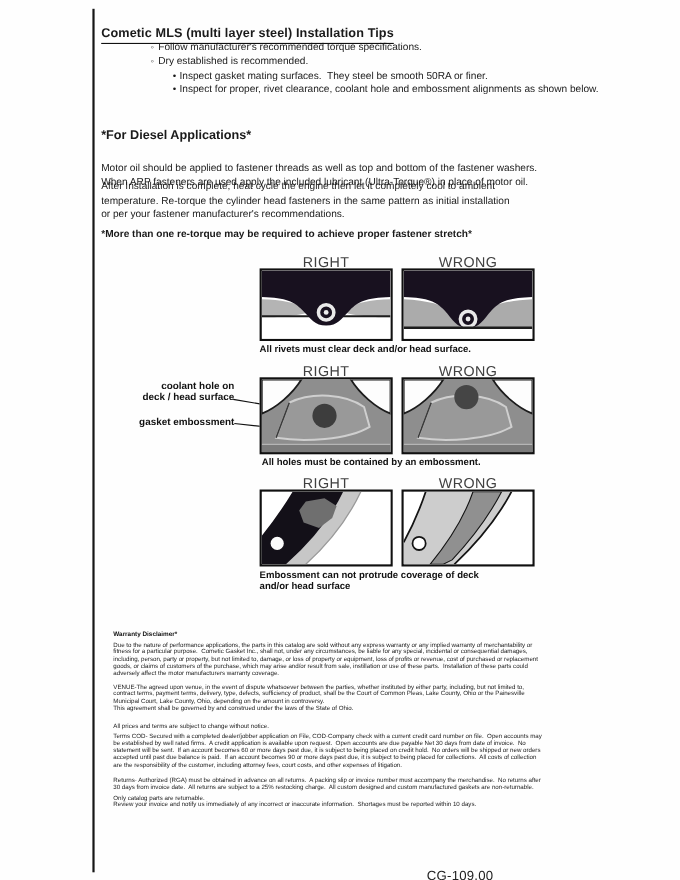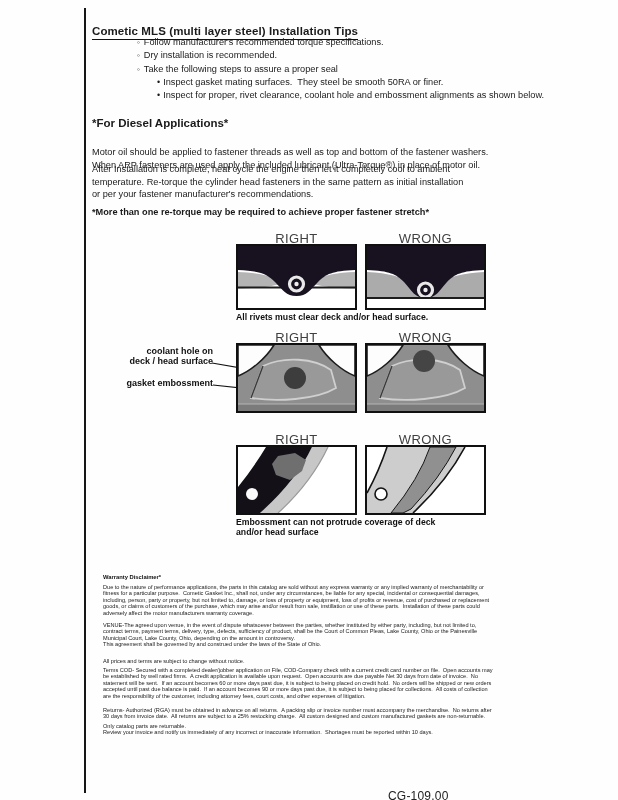--- a/index.html
+++ b/index.html
@@ -40,22 +40,21 @@
 <body>
 
 <div class="page">
 
   <div class="left-rule"></div>
 
   <div class="title">Cometic MLS (multi layer steel) Installation Tips</div>
 
   <div class="bullets">
     <div class="bullet"><span class="mk">◦</span><span class="pre">Follow manufacturer's recommended torque specifications.</span></div>
-    <div class="bullet"><span class="mk">◦</span><span class="pre">Dry installation is recommended.</span></div>
-    <div class="bullet"><span class="mk">◦</span><span class="pre">Take the following steps to assure a proper seal</span></div>
+    <div class="bullet"><span class="mk">◦</span><span class="pre">Dry established is recommended.</span></div>
     <div class="bullet sub"><span class="mk">•</span><span class="pre">Inspect gasket mating surfaces.  They steel be smooth 50RA or finer.</span></div>
     <div class="bullet sub"><span class="mk">•</span><span class="pre">Inspect for proper, rivet clearance, coolant hole and embossment alignments as shown below.</span></div>
   </div>
 
   <div class="diesel-h">*For Diesel Applications*</div>
   <div class="bodypara" style="top:134px;margin-top:12px;">Motor oil should be applied to fastener threads as well as top and bottom of the fastener washers.
 When ARP fasteners are used apply the included lubricant (Ultra-Torque®) in place of motor oil.</div>
   <div class="bodypara" style="top:163px;">After Installation is complete, heat cycle the engine then let it completely cool to ambient
 temperature. Re-torque the cylinder head fasteners in the same pattern as initial installation
 or per your fastener manufacturer's recommendations.</div>
@@ -115,20 +114,21 @@
       <rect width="117" height="66" fill="#8e8e8e"></rect>
       <rect y="59" width="117" height="7" fill="#7b7b7b"></rect>
       <path d="M0,59 H117" stroke="#b5b5b5" stroke-width="1"></path>
       <path d="M0,0 H36 C28,13 13,26 0,31 Z" fill="#fdfdfd" stroke="#1c1c1c" stroke-width="1.6"></path>
       <path d="M117,0 H81 C89,13 104,26 117,31 Z" fill="#fdfdfd" stroke="#1c1c1c" stroke-width="1.6"></path>
       <path d="M13,53 L25,21 C46,11 76,13 93,25 L98,43 C78,55 38,57 13,53 Z" fill="#999999" stroke="#cfcfcf" stroke-width="1.8"></path>
       <path d="M25,21 L13,53" stroke="#3c3c3c" stroke-width="1.5" fill="none"></path>
       <circle cx="57" cy="16" r="11" fill="#454545"></circle>
     </svg>
   </div>
+  <div class="dcap" style="left:238px; top:415px;">All holes must be contained by an embossment.</div>
 
   <div class="dlabel" style="left:236px; top:432px;">RIGHT</div>
   <div class="dlabel" style="left:365px; top:432px;">WRONG</div>
 
   <div class="dbox" style="left:236px; top:445px; height:66px;">
     <svg width="117" height="66" viewBox="0 0 117 66">
       <rect width="117" height="66" fill="#ffffff"></rect>
       <path d="M74,0 H90 Q73,36 40,66 H22 Q58,34 74,0 Z" fill="#c7c7c7"></path>
       <path d="M90,0 Q73,36 40,66" stroke="#9a9a9a" stroke-width="1.2" fill="none"></path>
       <path d="M28,0 H74 Q58,34 22,66 H0 V40 Q16,20 28,0 Z" fill="#131018"></path>

